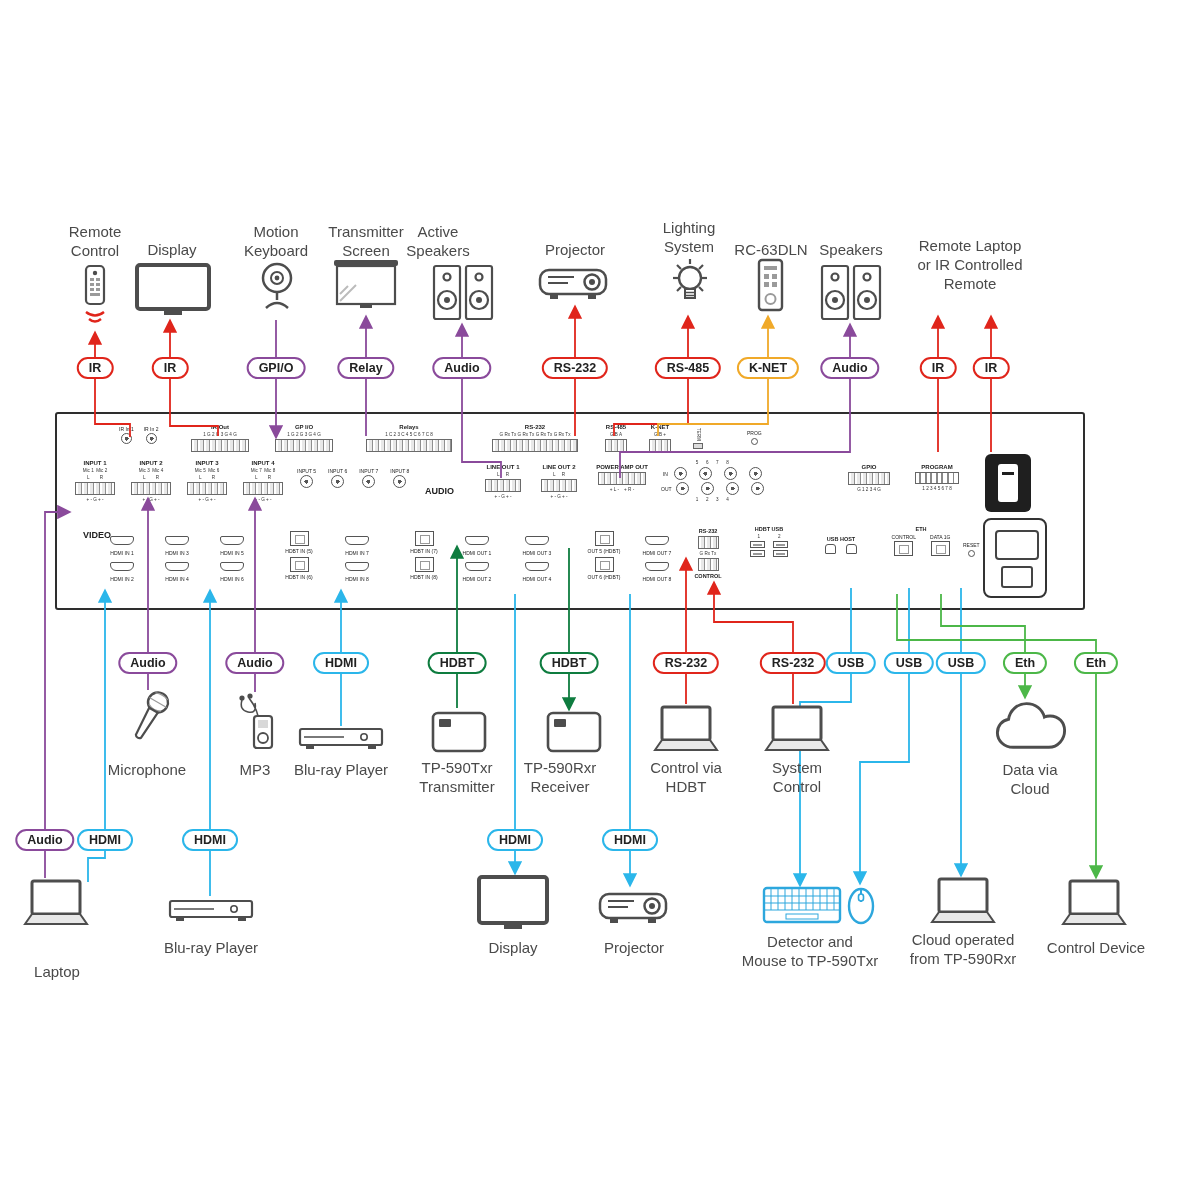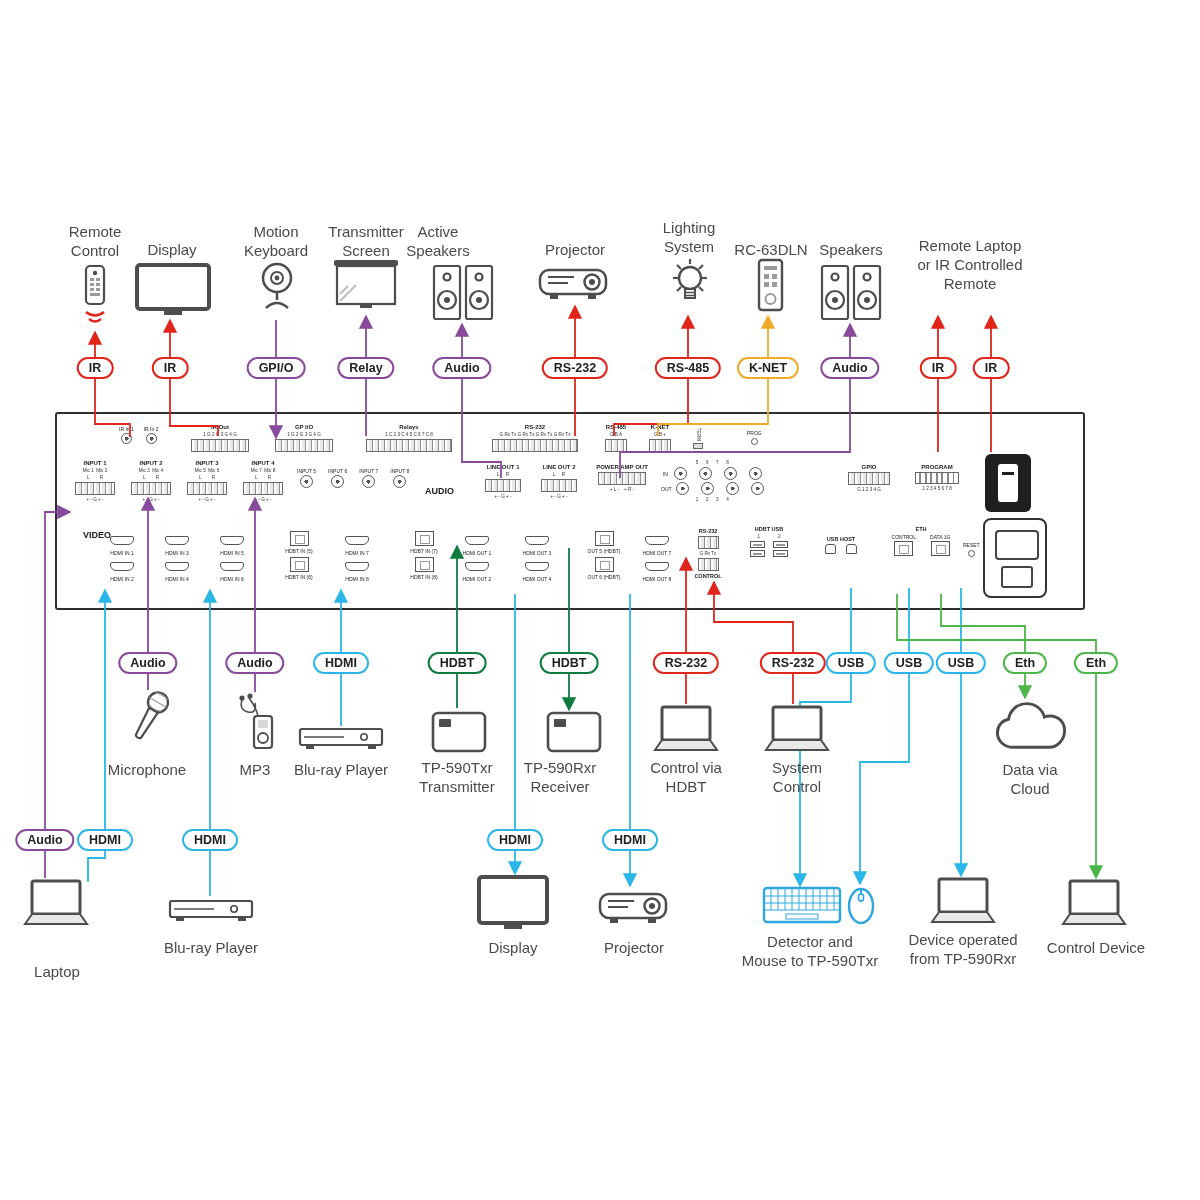--- a/index.html
+++ b/index.html
@@ -739,21 +739,21 @@
       <div>Mouse to TP-590Txr</div>
     </div>
 
   <div class="dev" style="left:928px;top:876px">
     <svg width="70" height="50" viewBox="0 0 68 50">
         <rect x="10" y="3" width="48" height="33" rx="2" fill="#fff" stroke="#4d4d4d" stroke-width="3"></rect>
         <path d="M3 46 L10 36 H58 L65 46 Z" fill="#e8e8e8" stroke="#4d4d4d" stroke-width="2"></path>
       </svg>
   </div>
   <div class="dlbl" style="left:963px;top:930px">
-      <div>Device operated</div>
+      <div>Cloud operated</div>
       <div>from TP-590Rxr</div>
     </div>
 
   <div class="dev" style="left:1060px;top:878px">
     <svg width="68" height="50" viewBox="0 0 68 50">
         <rect x="10" y="3" width="48" height="33" rx="2" fill="#fff" stroke="#4d4d4d" stroke-width="3"></rect>
         <path d="M3 46 L10 36 H58 L65 46 Z" fill="#e8e8e8" stroke="#4d4d4d" stroke-width="2"></path>
       </svg>
   </div>
   <div class="dlbl" style="left:1096px;top:938px">

